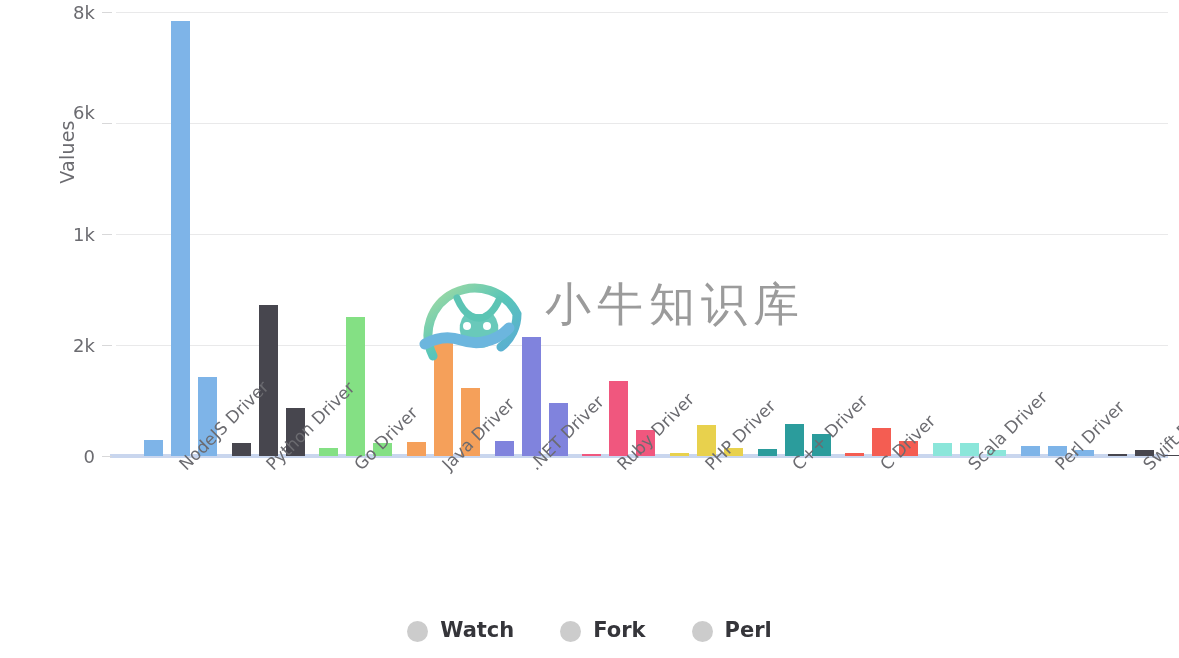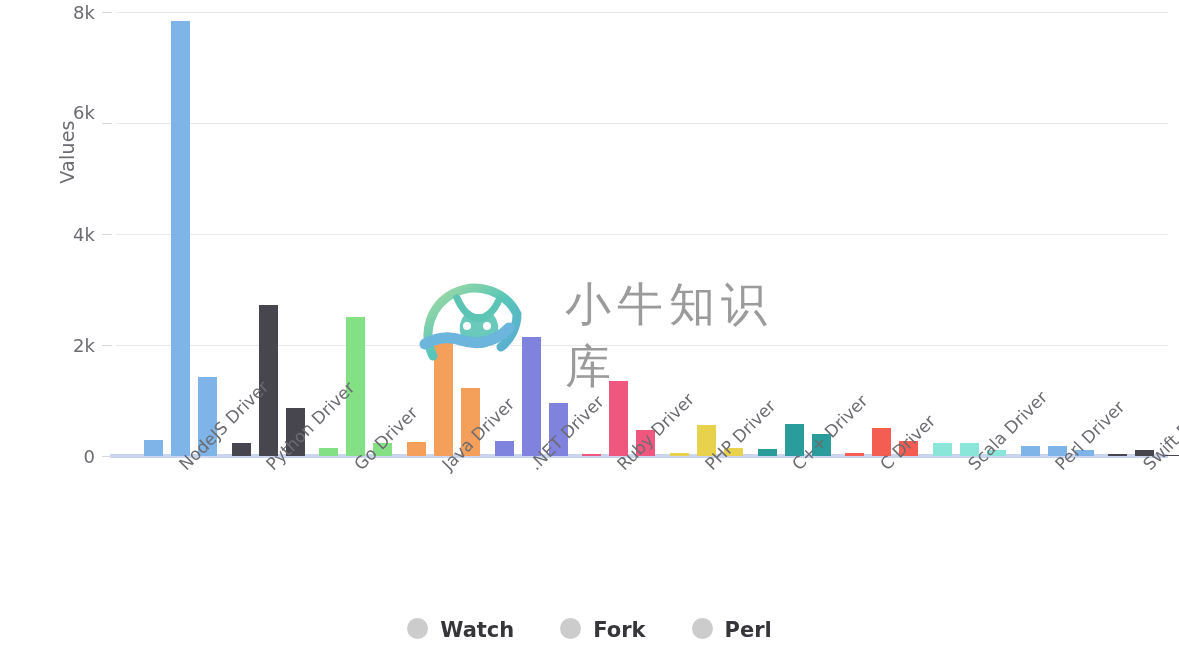--- a/index.html
+++ b/index.html
@@ -123,21 +123,20 @@
     pointer-events: none;
   }
   .wm-text-cn {
     position: absolute;
     left: 140px;
     top: 6px;
     font-size: 46px;
     letter-spacing: 6px;
     color: #9b9b9b;
     font-family: "DejaVu Sans", sans-serif;
-    margin-left: 20px;
   }
   .wm-text-py {
     position: absolute;
     left: 142px;
     top: 68px;
     font-size: 14px;
     letter-spacing: 4.6px;
     color: #a8a8a8;
     font-style: italic;
   }
@@ -148,21 +147,21 @@
     left: 0;
     top: 618px;
     width: 1179px;
     display: flex;
     justify-content: center;
     align-items: center;
     gap: 46px;
   }
   .legend-item {
     display: flex;
-    align-items: flex-start;
+    align-items: flex-end;
     gap: 12px;
   }
   .legend-dot {
     width: 21px;
     height: 21px;
     border-radius: 50%;
     background: #cccccc;
   }
   .legend-label {
     font-size: 21px;
@@ -179,21 +178,21 @@
 
   <div class="plot" id="plot">
     <div class="axis-baseline"></div>
   <div class="gridline" style="top: 444px; background: transparent;"></div>
       <div class="tick-label" style="top: 444px;">0</div>
       <div class="tick-dash" style="top: 444px;"></div>
       <div class="gridline" style="top: 333px;"></div>
       <div class="tick-label" style="top: 333px;">2k</div>
       <div class="tick-dash" style="top: 333px;"></div>
       <div class="gridline" style="top: 222px;"></div>
-      <div class="tick-label" style="top: 222px;">4k</div>
+      <div class="tick-label" style="top: 222px;">1k</div>
       <div class="tick-dash" style="top: 222px;"></div>
       <div class="gridline" style="top: 111px;"></div>
       <div class="tick-label" style="top: 100px;">6k</div>
       <div class="tick-dash" style="top: 111px;"></div>
       <div class="gridline" style="top: 0px;"></div>
       <div class="tick-label" style="top: 0px;">8k</div>
       <div class="tick-dash" style="top: 0px;"></div>
       <div class="group" style="left: 28px; width: 73px;">
         <div class="bar b0" title="NodeJS Driver · Watch: 280" style="height: 15.54px; background: rgb(126, 180, 232);"></div>
         <div class="bar b1" title="NodeJS Driver · Star: 7830" style="height: 434.565px; background: rgb(126, 180, 232);"></div>

